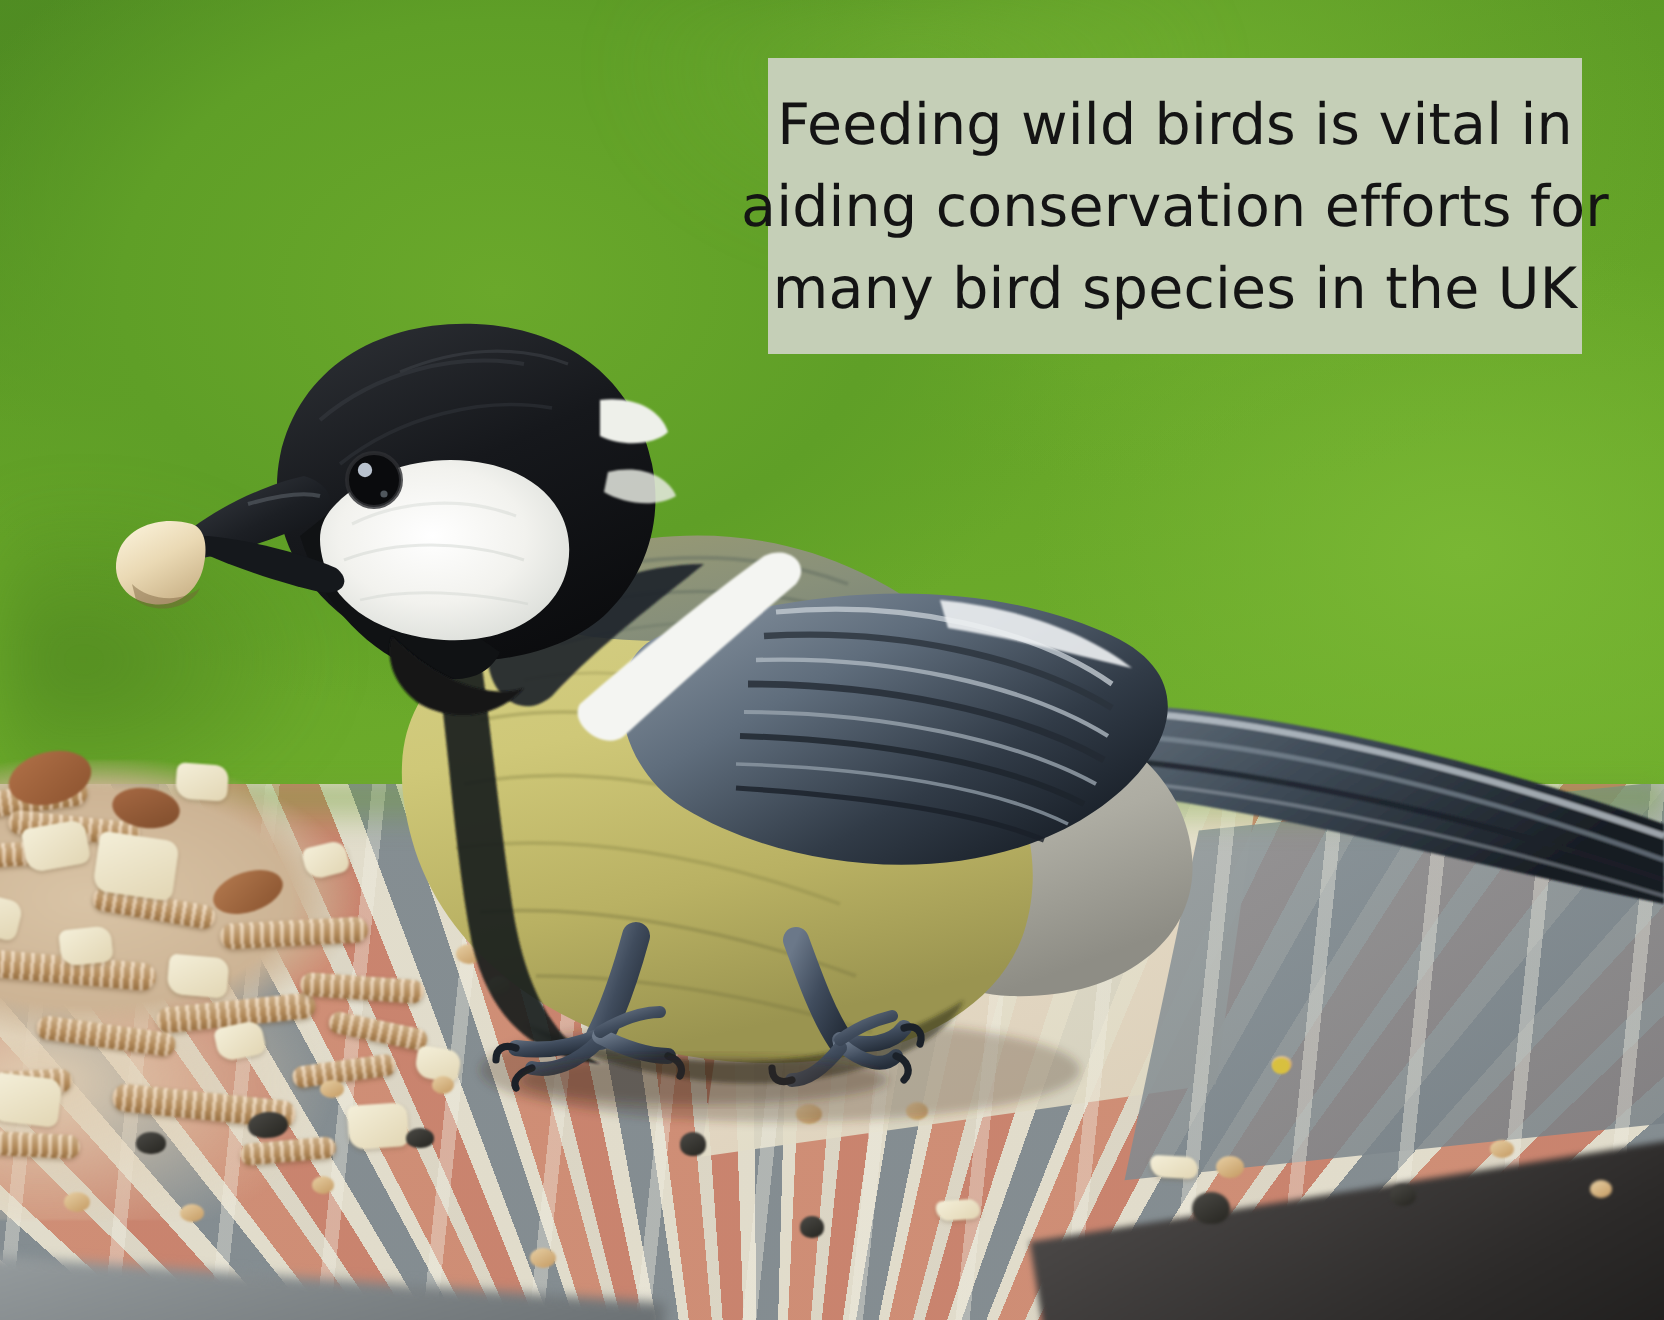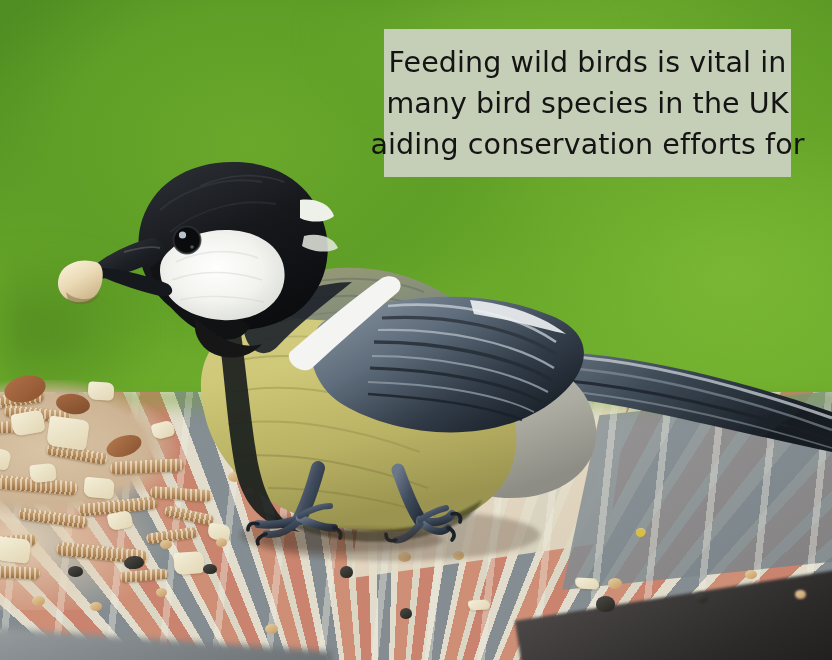--- a/index.html
+++ b/index.html
@@ -460,17 +460,17 @@
         <path d="M266,534 C260,536 256,540 258,544"></path>
         <path d="M334,528 C340,530 342,534 340,538"></path>
       </g>
     </g>
 
     <ellipse cx="352" cy="540" rx="92" ry="12" fill="rgba(60,42,30,.32)" filter="url(#soft2)"></ellipse>
   </svg>
 
   <div class="caption-box">
     <div class="caption-line">Feeding wild birds is vital in</div>
+    <div class="caption-line">aiding conservation efforts for</div>
     <div class="caption-line">many bird species in the UK</div>
-    <div class="caption-line">aiding conservation efforts for</div>
   </div>
 
 </div>
 
 </body></html>

